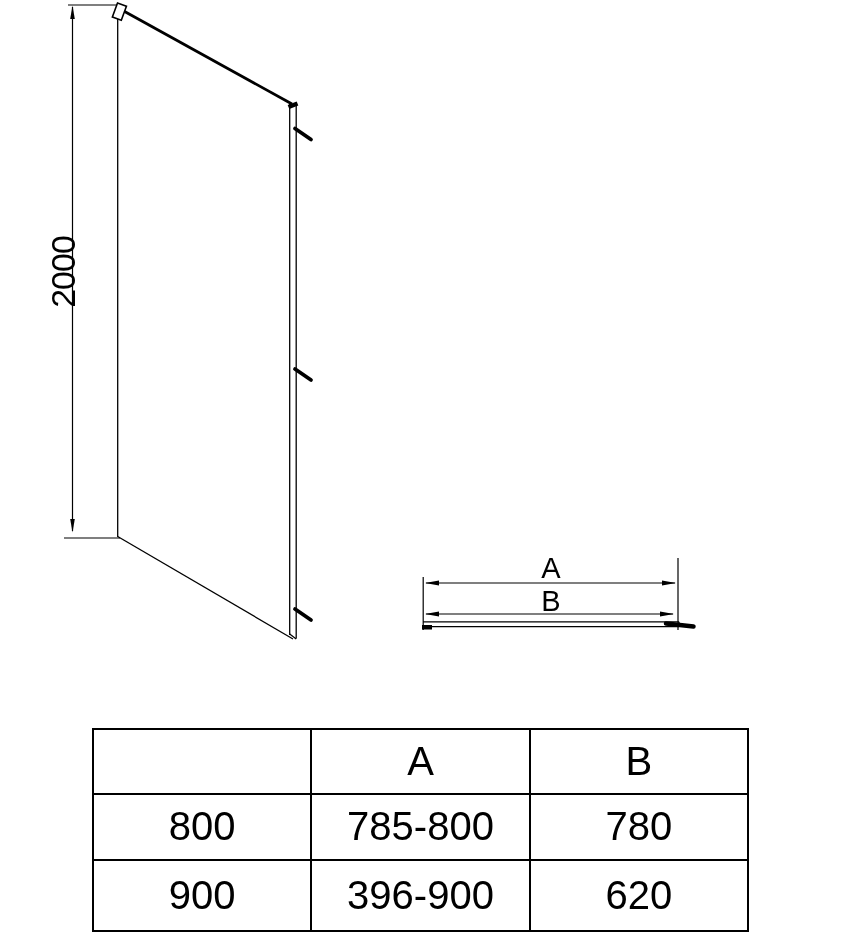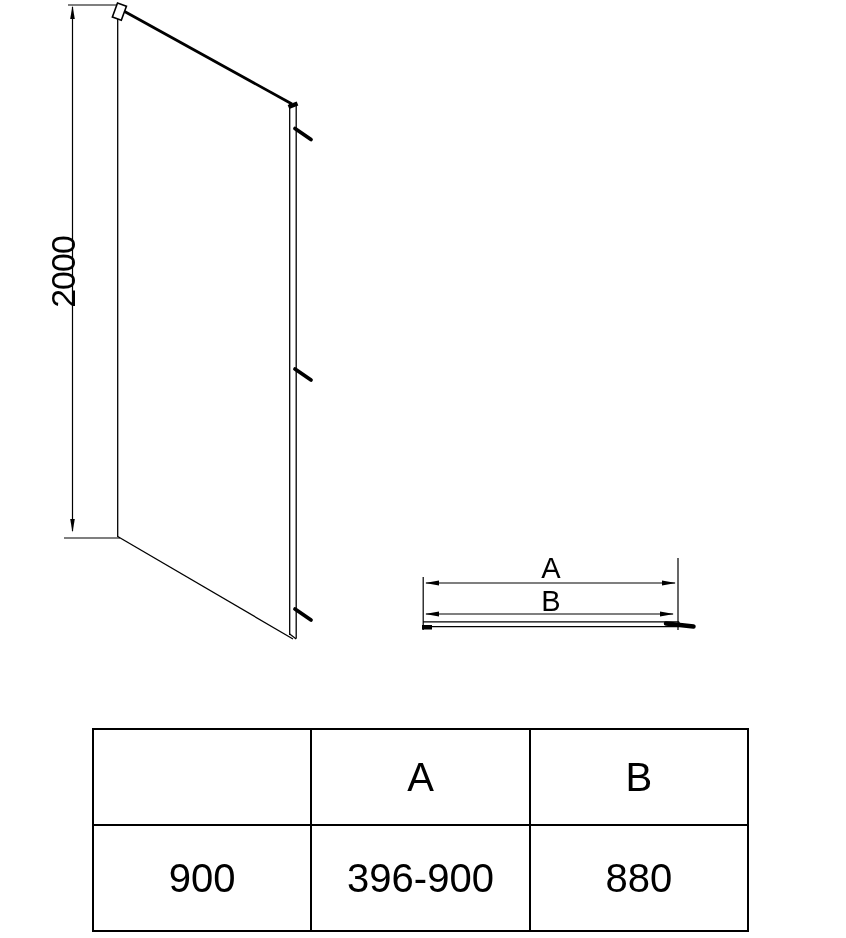--- a/index.html
+++ b/index.html
@@ -126,21 +126,26 @@
     </g>
   </svg>
 
   <table class="size-table">
     <tbody>
       <tr class="hdr-row">
         <th></th>
         <th>A</th>
         <th>B</th>
       </tr>
+      <tr class="data-row1">
+        <td>800</td>
+        <td>785-800</td>
+        <td>780</td>
+      </tr>
       <tr class="data-row2">
         <td>900</td>
         <td>396-900</td>
-        <td>880</td>
+        <td>620</td>
       </tr>
     </tbody>
   </table>
 
 </div>
 
 </body></html>

